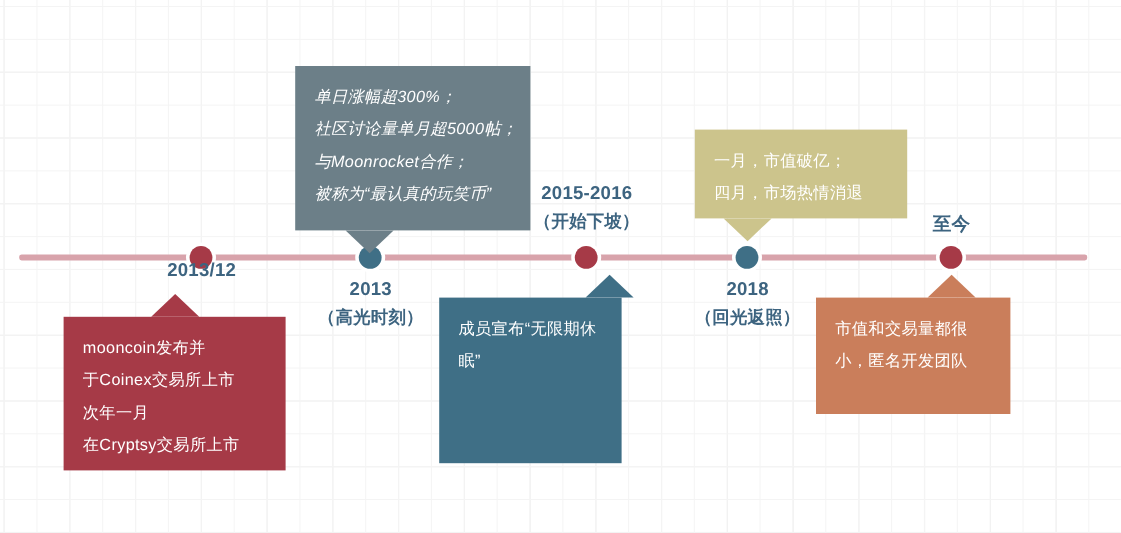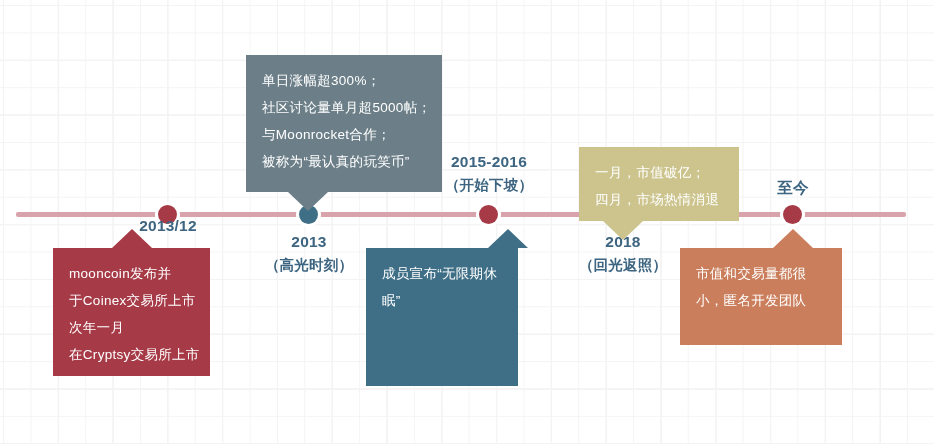--- a/index.html
+++ b/index.html
@@ -101,38 +101,38 @@
   }
   
   .card.above .ptr {
     bottom: -19px;
     left: 50%;
     margin-left: -20px;
     border-top: 19px solid currentColor;
   }
 
   .c-red   { background: #a63a47; color: #a63a47; }
-  .c-gray  { background: #6c7f88; color: #6c7f88; }
+  .c-gray  { background: #6c7f88; color: #6c7f88; font-style: italic; }
   .c-blue  { background: #3f6f86; color: #3f6f86; }
   .c-khaki { background: #ccc48c; color: #ccc48c; }
   .c-orange{ background: #ca7e5b; color: #ca7e5b; }
   .card .body { color: #ffffff; position: relative; }
 </style>
 </head>
 <body>
 
 <div id="canvas">
 
   <div class="axis-line"></div>
 
   <div class="dot red" style="left:158px;"></div>
   <div class="ms-label" style="left:108px; top:178px; width:120px;margin-top:36px;">
     <span class="yr">2013/12</span>
   </div>
-  <div class="card c-red below" style="left:53px; top:248px; width:157px; height:128px;">
+  <div class="card c-red below" style="left:53px; top:264px; width:185px; height:128px;">
     <span class="ptr"></span>
     <div class="body">
       <span class="ln">mooncoin发布并</span>
       <span class="ln">于Coinex交易所上市</span>
       <span class="ln">次年一月</span>
       <span class="ln">在Cryptsy交易所上市</span>
     </div>
   </div>
 
   <div class="dot blue" style="left:299px;"></div>
@@ -161,21 +161,21 @@
       <span class="ln">成员宣布“无限期休</span>
       <span class="ln">眠”</span>
     </div>
   </div>
 
   <div class="dot blue" style="left:613px;"></div>
   <div class="ms-label" style="left:563px; top:230px; width:120px;">
     <span class="yr">2018</span>
     <span class="sub">（回光返照）</span>
   </div>
-  <div class="card c-khaki above" style="left:579px; top:108px; width:160px; height:74px;margin-top:39px;">
+  <div class="card c-khaki above" style="left:579px; top:108px; width:177px; height:74px;">
     <span class="ptr" style="left:24px; margin-left:0;"></span>
     <div class="body">
       <span class="ln">一月，市值破亿；</span>
       <span class="ln">四月，市场热情消退</span>
     </div>
   </div>
 
   <div class="dot red" style="left:783px;"></div>
   <div class="ms-label" style="left:733px; top:176px; width:120px;">
     <span class="yr">至今</span>

